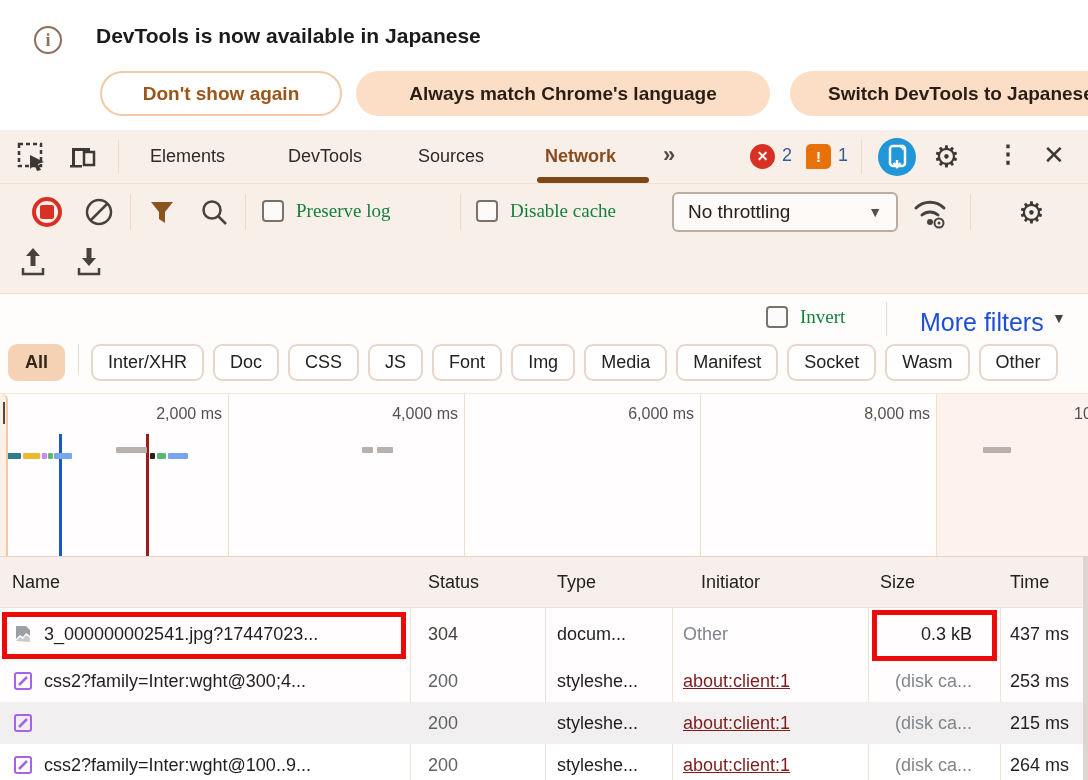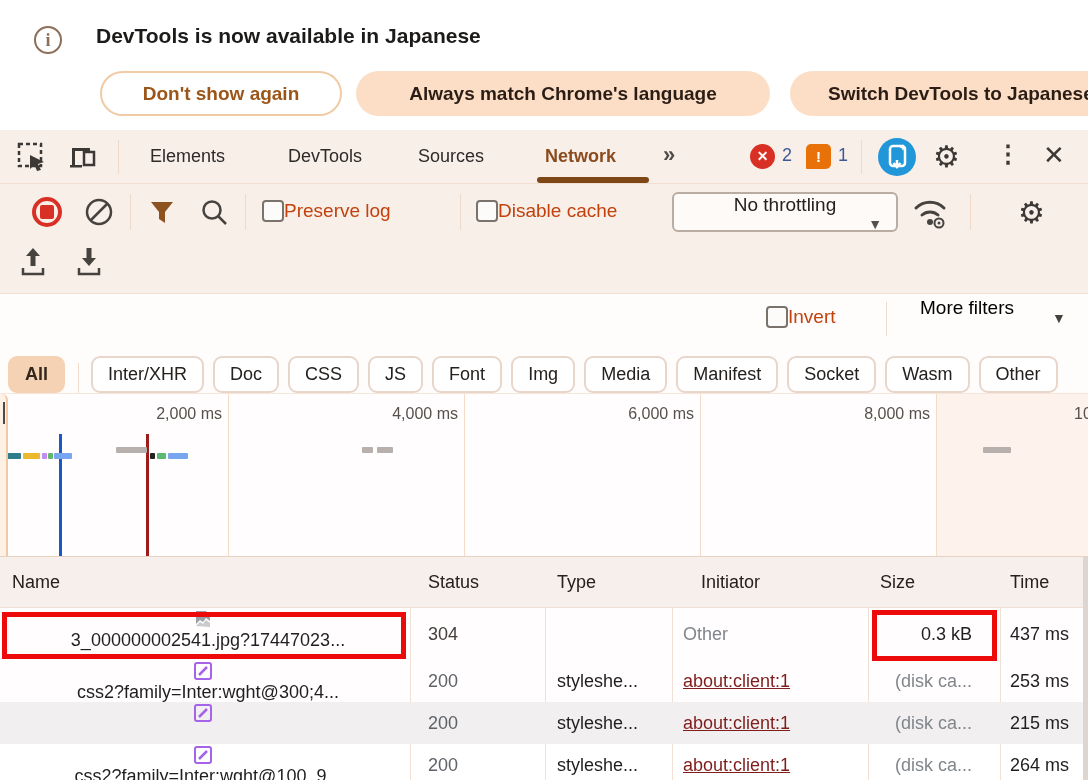--- a/index.html
+++ b/index.html
@@ -30,35 +30,35 @@
   .right-sep { position:absolute; left:861px; top:10px; width:1px; height:34px; background:#efd9c8; }
   .ext-icon { position:absolute; left:878px; top:8px; width:38px; height:38px; background:#2196d8; border-radius:50%; }
   .toolbar-glyph { color:#3b3835; }
 
   
   .nettools { position:absolute; left:0; top:184px; width:1088px; height:56px; background:#f9efe9; }
   .vsep { position:absolute; top:10px; width:1px; height:36px; background:#efd9c8; }
   .record-btn { position:absolute; left:32px; top:13px; width:30px; height:30px; border:4px solid #d93025; border-radius:50%; }
   .record-btn::after { content:""; position:absolute; left:4px; top:4px; width:14px; height:14px; background:#d93025; border-radius:2px; }
   .chk { width:22px; height:22px; border:2px solid #7a736c; border-radius:4px; background:#fdfbfa; }
-  .chk-label { font-size:19px; color:#c2410c; white-space:nowrap; }
+  .chk-label { font-size:19px; color:#15803d; margin-left:12px; white-space:nowrap;font-family:Liberation Serif, serif; }
   .chk-group { position:absolute; top:16px; display:flex; align-items:center; }
-  .throttle { position:absolute; left:672px; top:8px; width:226px; height:40px; border:2px solid #b9aca2; border-radius:6px; background:#fdfaf8; display:flex; align-items:center; padding:0 14px; font-size:19px; color:#24211e;flex-direction:column; }
+  .throttle { position:absolute; left:672px; top:8px; width:226px; height:40px; border:2px solid #b9aca2; border-radius:6px; background:#fdfaf8; display:flex; align-items:center; padding:0 14px; font-size:19px; color:#24211e; }
   .throttle .caret { margin-left:auto; color:#55504b; font-size:14px; }
 
   
   .harrow { position:absolute; left:0; top:240px; width:1088px; height:54px; background:#f9efe9; border-bottom:1px solid #f3e0d3; }
 
   
   .filterrow { position:absolute; left:0; top:294px; width:1088px; height:50px; background:#fffdfc; }
   .filter-pill { position:absolute; left:8px; top:299px; width:732px; height:40px; border-radius:20px; background:#f0ebe8; display:flex; align-items:center; padding-left:22px; }
   .filter-placeholder { font-size:19px; color:#5f6368; margin-left:14px; }
 
   
-  .chipsrow { position:absolute; left:0; top:344px; width:1088px; height:50px; background:#fffdfc; border-bottom:1px solid #f6e6da; display:flex; align-items:flex-end; padding-left:8px; }
+  .chipsrow { position:absolute; left:0; top:344px; width:1088px; height:50px; background:#fffdfc; border-bottom:1px solid #f6e6da; display:flex; align-items:flex-start; padding-left:8px; }
   .chip { height:37px; display:flex; align-items:center; padding:0 15px; border-radius:9px; font-size:18px; color:#24211e; background:#fff; border:2px solid #e9d6ca; margin-right:9px; white-space:nowrap; }
   .chip.selected { background:#f6d2b5; border-color:#f6d2b5; color:#33261c; font-weight:bold; }
   .chip-sep { width:1px; height:30px; background:#f0ddcd; margin:0 12px 0 4px; }
 
   
   .overview { position:absolute; left:0; top:394px; width:1088px; height:163px; background:#fffdfd; border-bottom:1px solid #ead2c0; overflow:hidden; }
   .grid-line { position:absolute; top:0; width:1px; height:163px; background:#f3ddc9; }
   .grid-label { position:absolute; top:11px; width:110px; text-align:right; font-size:16px; color:#56514c; }
   .ov-right-band { position:absolute; left:937px; top:0; width:151px; height:163px; background:#fdf3ec; }
   .ov-grip { position:absolute; left:0; top:0; width:8px; height:163px; background:#fdf0e4; border-right:2px solid #f3c9a5; border-radius:0 6px 0 0; }
@@ -66,21 +66,21 @@
   .wf-bar { position:absolute; height:6px; border-radius:1px; }
   .wf-vline { position:absolute; top:40px; width:3px; height:123px; }
 
   
   .table { position:absolute; left:0; top:557px; width:1088px; height:166px; background:#fffdfd; font-size:18px; }
   .col-border { position:absolute; top:0; width:1px; height:223px; background:#f2e0d5; }
   .thead { position:absolute; left:0; top:0; width:1088px; height:51px; background:#f7efec; border-bottom:1px solid #f2e0d5; }
   .th { position:absolute; top:0; height:51px; display:flex; align-items:center; color:#24211e; }
   .row { position:absolute; left:0; width:1088px; }
   .cell { position:absolute; top:0; height:100%; display:flex; align-items:center; white-space:nowrap; overflow:hidden; }
-  .c-name { left:12px; width:392px;flex-direction:column; }
+  .c-name { left:12px; width:392px; }
   .c-status { left:428px; width:112px; color:#5f6368; }
   .c-type { left:557px; width:110px; }
   .c-init { left:683px; width:180px; }
   .c-size { left:868px; width:118px; justify-content:flex-end; padding-right:14px;text-align:right; }
   .c-time { left:1010px; width:80px; }
   .row-icon { width:22px; height:22px; margin-right:10px; flex:none; }
   .link { text-decoration:underline; color:#7f1d1d; }
   .gray { color:#80868b; }
   .annot-box { position:absolute; border:5px solid #ec0a0a; z-index:5; }
   .scrollbar { position:absolute; left:1083px; top:557px; width:5px; height:223px; background:#ddd6d0; }
@@ -191,21 +191,21 @@
     <svg style="width:22px;height:22px" viewBox="0 0 22 22">
       <path d="M2 3 h18 L13 11 v8 l-4 -3 V11 Z" fill="none" stroke="#5f6368" stroke-width="2"></path>
     </svg>
     <span class="filter-placeholder">Filter</span>
   </div>
   <div class="chk-group" style="left:766px;top:12px">
     <div class="chk"></div>
     <div class="chk-label">Invert</div>
   </div>
   <div class="vsep" style="left:886px;top:8px;height:34px"></div>
-  <div class="abs" style="left:920px;top:3px;font-size:19px;color:#000000">More filters</div>
+  <div class="abs" style="left:920px;top:14px;font-size:25px;color:#1d4ed8">More filters</div>
   <div class="abs" style="left:1052px;top:16px;font-size:14px;color:#46423e">▼</div>
 </div>
 
 <div class="chipsrow">
   <div class="chip selected">All</div>
   <div class="chip-sep"></div>
   <div class="chip">Inter/XHR</div>
   <div class="chip">Doc</div>
   <div class="chip">CSS</div>
   <div class="chip">JS</div>
@@ -268,20 +268,21 @@
 
   <div class="row" style="top:51px;height:52px">
     <div class="cell c-name">
       <svg class="row-icon" viewBox="0 0 22 22">
         <path d="M4 3 h10 l4 4 v6 l-4 -3 -3 4 -3 -2 -4 4 Z" fill="#9aa0a6"></path>
         <path d="M4 18 l4 -4 3 2 3 -4 4 3 v4 Z" fill="#9aa0a6" opacity="0.55"></path>
       </svg>
       <span>3_000000002541.jpg?17447023...</span>
     </div>
     <div class="cell c-status" style="color:#44403c">304</div>
+    <div class="cell c-type">docum...</div>
     <div class="cell c-init gray">Other</div>
     <div class="cell c-size">0.3 kB</div>
     <div class="cell c-time">437 ms</div>
   </div>
 
   <div class="row" style="top:103px;height:42px">
     <div class="cell c-name">
       <svg class="row-icon" viewBox="0 0 22 22">
         <rect x="3" y="3" width="16" height="16" rx="2" fill="none" stroke="#a463e8" stroke-width="2"></rect>
         <line x1="7" y1="15" x2="15" y2="7" stroke="#a463e8" stroke-width="2.5"></line>

